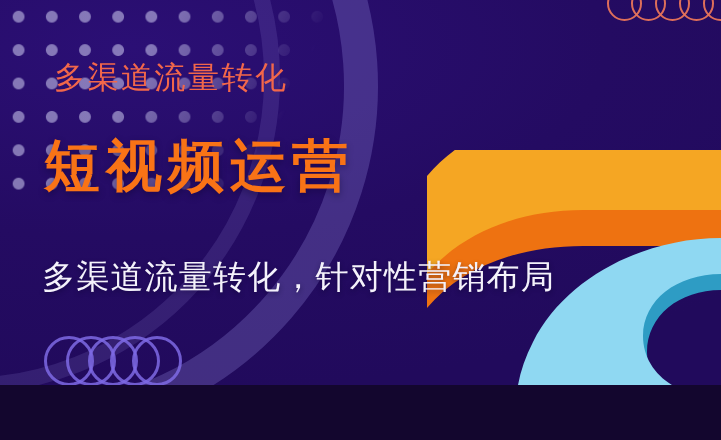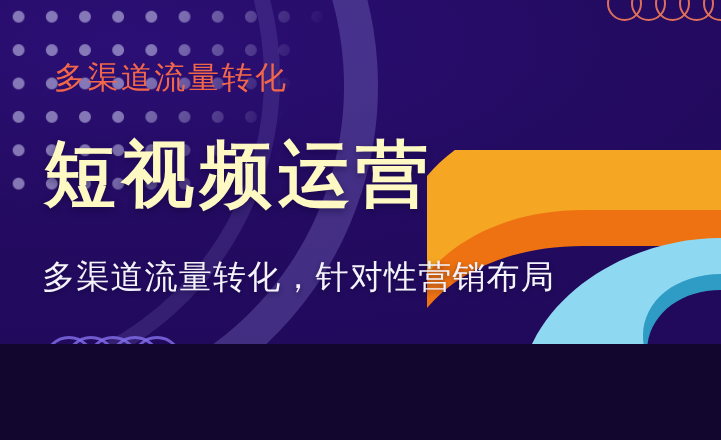--- a/index.html
+++ b/index.html
@@ -3,21 +3,21 @@
 <meta charset="utf-8">
 <style>
   html, body {
     margin: 0;
     padding: 0;
     background: #13062e;
   }
   #poster {
     position: relative;
     width: 721px;
-    height: 344px;
+    height: 385px;
     overflow: hidden;
     background: #240b62;
     font-family: "Liberation Sans", sans-serif;
     user-select: none;
   }
 
   
   .bg-base {
     position: absolute;
     inset: 0;
@@ -135,24 +135,24 @@
     color: #f2674a;
     font-family: "DejaVu Sans", "Liberation Sans", sans-serif;
     font-weight: 400;
     white-space: nowrap;
   }
 
   .headline {
     position: absolute;
     left: 44px;
     top: 138px;
-    font-size: 72px;
+    font-size: 56px;
     line-height: 1;
     letter-spacing: 6px;
-    color: #fef9c3;
+    color: #f97316;
     font-family: "DejaVu Sans", "Liberation Sans", sans-serif;
     font-weight: 700;
     white-space: nowrap;
     text-shadow: 0 3px 7px rgba(10,2,40,0.40);
   }
 
   .subhead {
     position: absolute;
     left: 42px;
     top: 260px;

